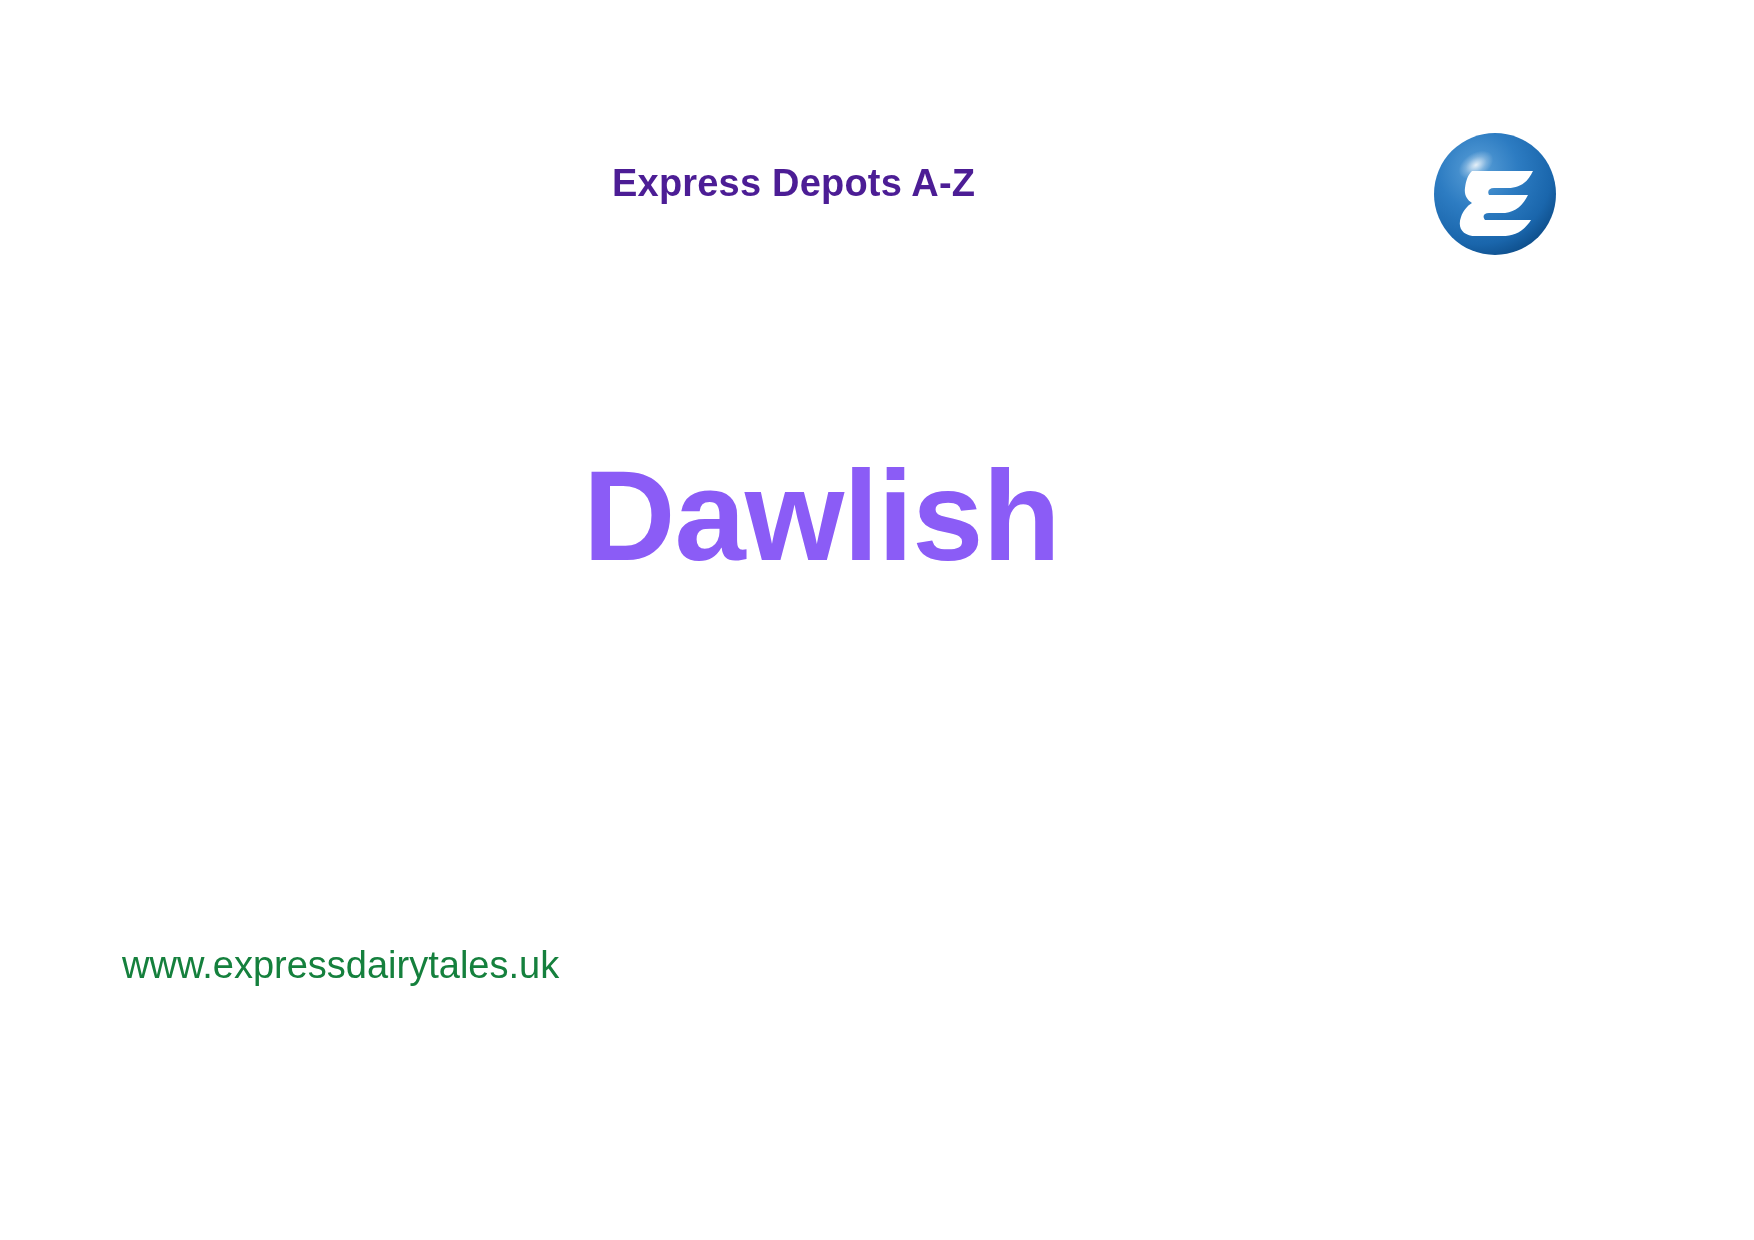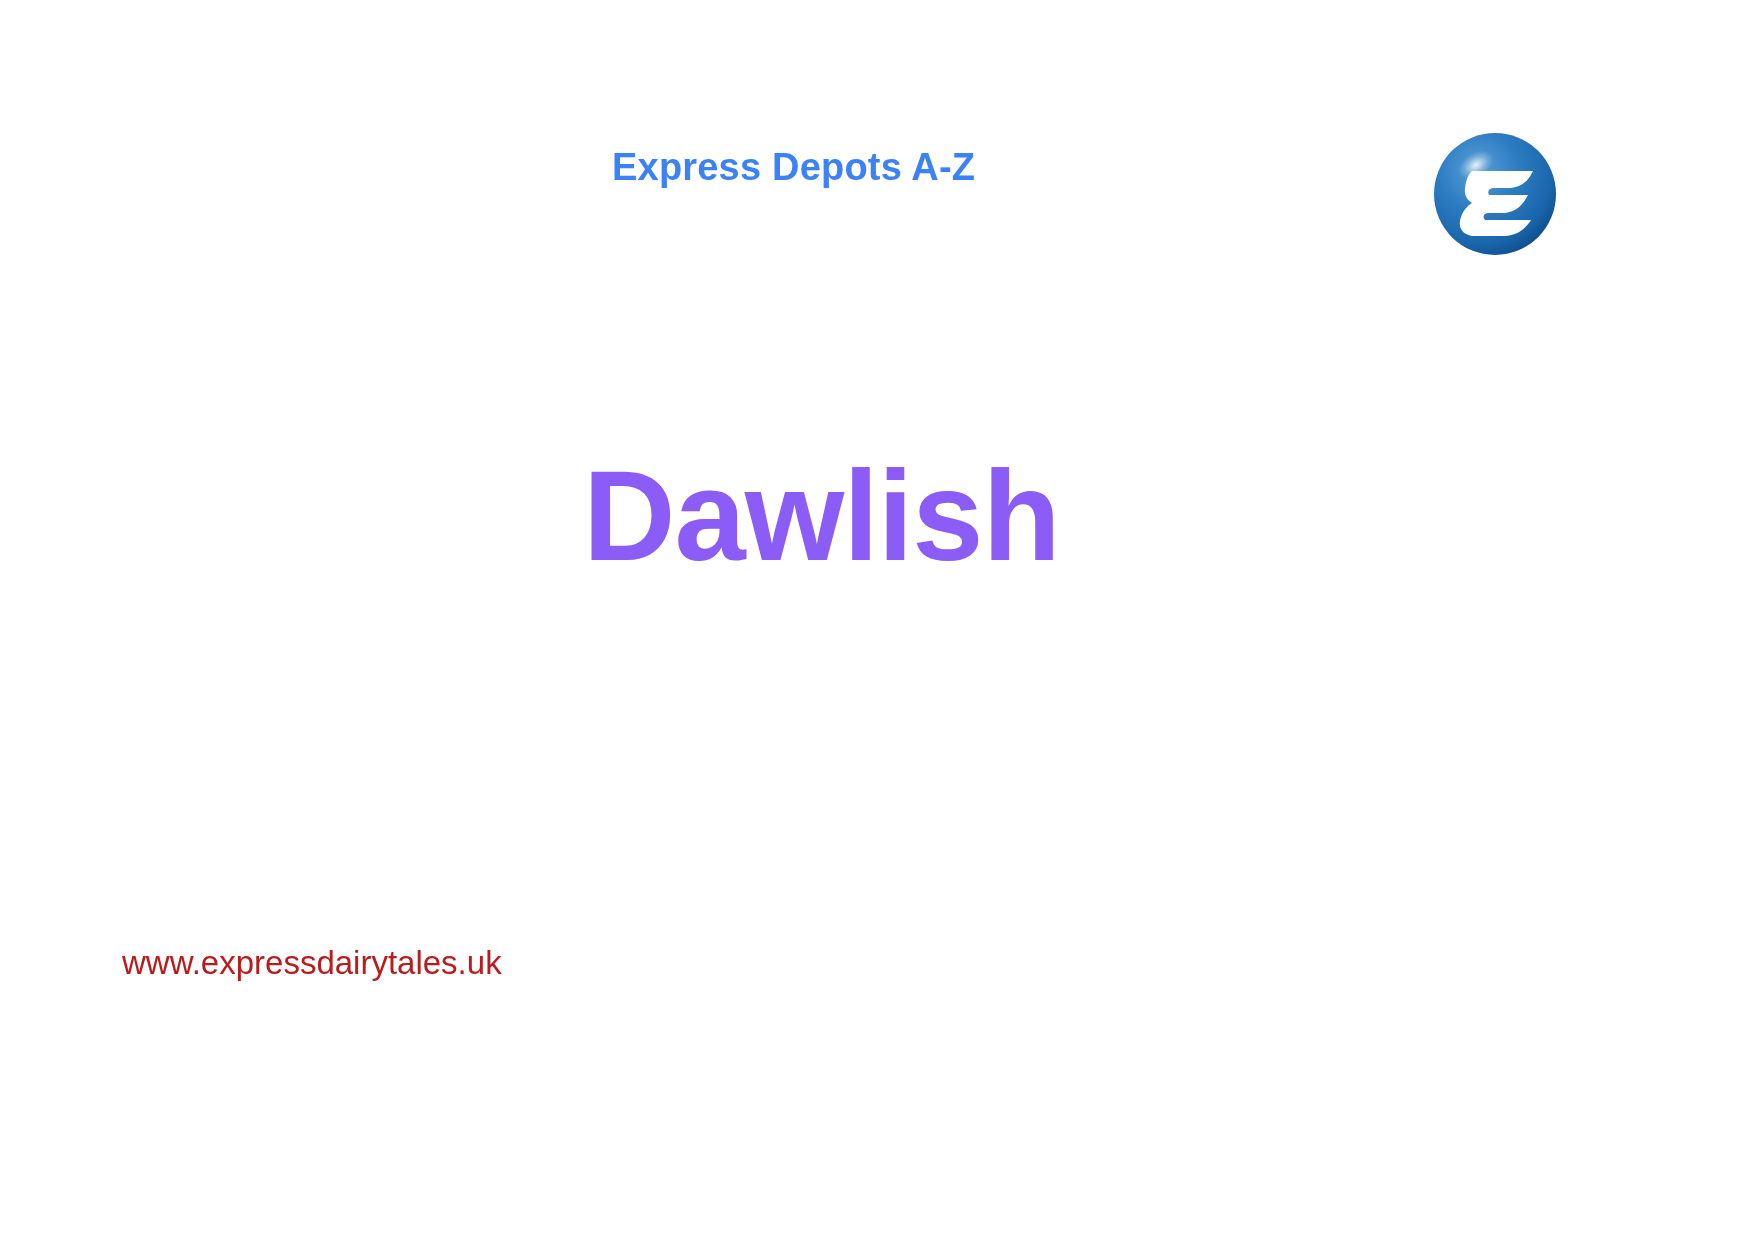--- a/index.html
+++ b/index.html
@@ -15,25 +15,25 @@
     width: 1754px;
     height: 1240px;
     background: #ffffff;
     overflow: hidden;
   }
 
   
   .slide-kicker {
     position: absolute;
     left: 612px;
-    top: 146px;
+    top: 162px;
     font-size: 38px;
     font-weight: bold;
     letter-spacing: 0.2px;
-    color: #3b82f6;
+    color: #4c1d95;
     white-space: nowrap;
   }
 
   
   .slide-heading {
     position: absolute;
     left: 583px;
     top: 452px;
     font-size: 128px;
     font-weight: bold;
@@ -41,23 +41,23 @@
     line-height: 1.0;
     color: #8b5cf6;
     white-space: nowrap;
   }
 
   
   .slide-url {
     position: absolute;
     left: 122px;
     top: 944px;
-    font-size: 33px;
+    font-size: 38px;
     font-weight: normal;
-    color: #b91c1c;
+    color: #15803d;
     white-space: nowrap;
     text-align: center;
   }
 
   
   .logo {
     position: absolute;
     left: 1432px;
     top: 131px;
     width: 126px;

